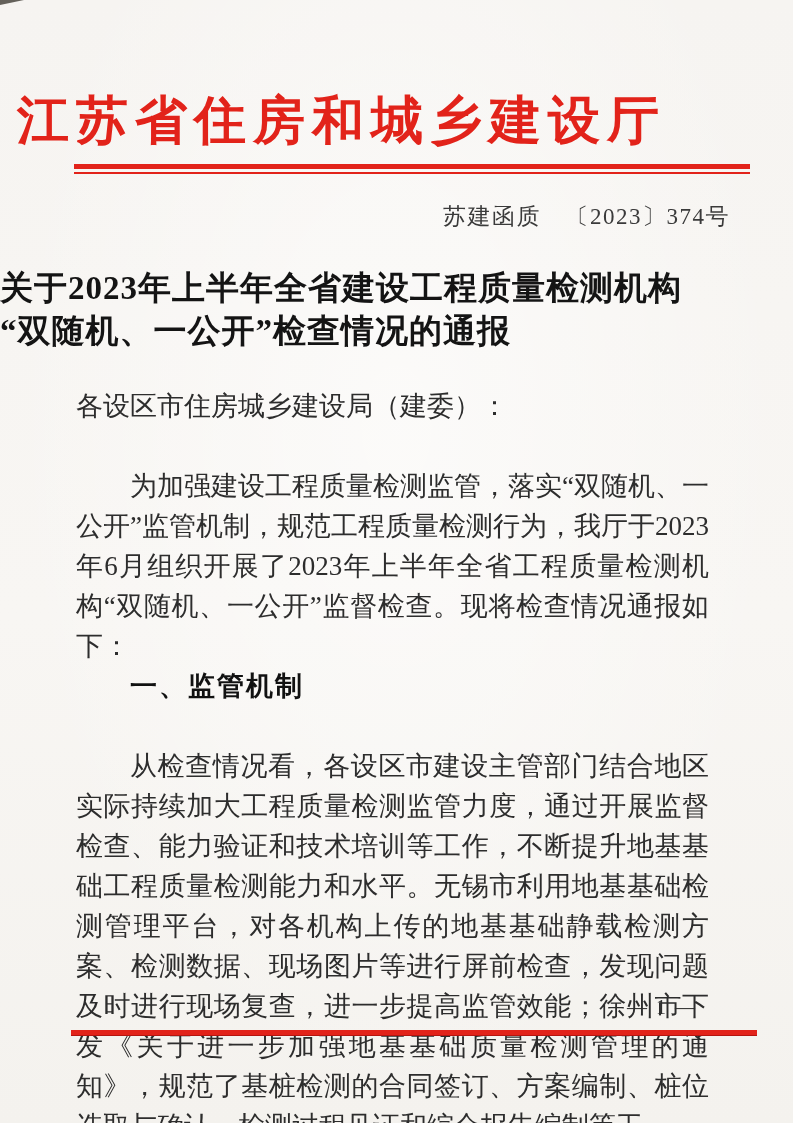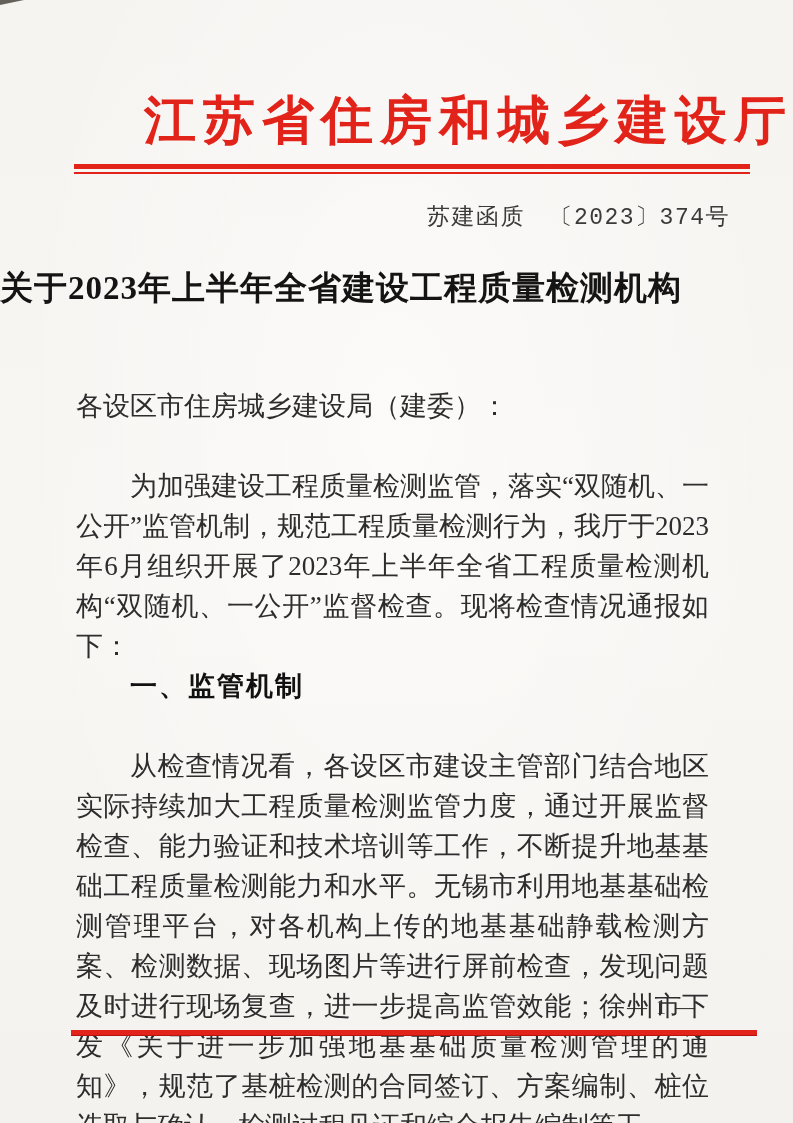--- a/index.html
+++ b/index.html
@@ -20,42 +20,41 @@
   .corner-artifact {
     position: absolute; top: 0; left: 0;
     width: 24px; height: 5px;
     background: #4a463f;
     clip-path: polygon(0 0, 100% 0, 0 100%);
     opacity: .85;
   }
   .letterhead {
     position: absolute;
     top: 86px; left: 0; width: 100%;
-    text-align: right;
+    text-align: left;
     font-size: 52px;
     font-weight: 700;
     letter-spacing: 7px;
-    padding-left: 9px;
+    padding-left: 17px;
     color: var(--accent-red);
     white-space: nowrap;
   }
   .rule-double {
     position: absolute;
     top: 164px; left: 74px; width: 676px; height: 10px;
     border-top: 5px solid var(--accent-red);
     border-bottom: 2px solid var(--accent-red);
   }
   .doc-number {
     position: absolute;
     top: 201px; right: 63px;
     font-size: 23px;
     letter-spacing: 1.5px;
     color: #3a3a3a;
     white-space: nowrap;
-    font-family: Liberation Mono, monospace;
   }
   .doc-title {
     position: absolute;
     top: 267px; left: 0; width: 100%;
     font-size: 33px;
     font-weight: 700;
     line-height: 43px;
     letter-spacing: 1px;
     color: #141414;
   }
@@ -98,20 +97,21 @@
   <div class="corner-artifact"></div>
 
   <div class="letterhead">江苏省住房和城乡建设厅</div>
 
   <div class="rule-double"></div>
 
   <div class="doc-number">苏建函质　〔2023〕374号</div>
 
   <div class="doc-title">
     <div>关于2023年上半年全省建设工程质量检测机构</div>
+    <div>“双随机、一公开”检查情况的通报</div>
   </div>
 
   <div class="body-text">
     <p>各设区市住房城乡建设局（建委）：</p>
     <p class="indent">为加强建设工程质量检测监管，落实“双随机、一公开”监管机制，规范工程质量检测行为，我厅于2023年6月组织开展了2023年上半年全省工程质量检测机构“双随机、一公开”监督检查。现将检查情况通报如下：</p>
     <p class="section-heading">一、监管机制</p>
     <p class="indent">从检查情况看，各设区市建设主管部门结合地区实际持续加大工程质量检测监管力度，通过开展监督检查、能力验证和技术培训等工作，不断提升地基基础工程质量检测能力和水平。无锡市利用地基基础检测管理平台，对各机构上传的地基基础静载检测方案、检测数据、现场图片等进行屏前检查，发现问题及时进行现场复查，进一步提高监管效能；徐州市下发《关于进一步加强地基基础质量检测管理的通知》，规范了基桩检测的合同签订、方案编制、桩位选取与确认、检测过程见证和综合报告编制等工</p>
   </div>
 
   <div class="page-number">— 1 —</div>

